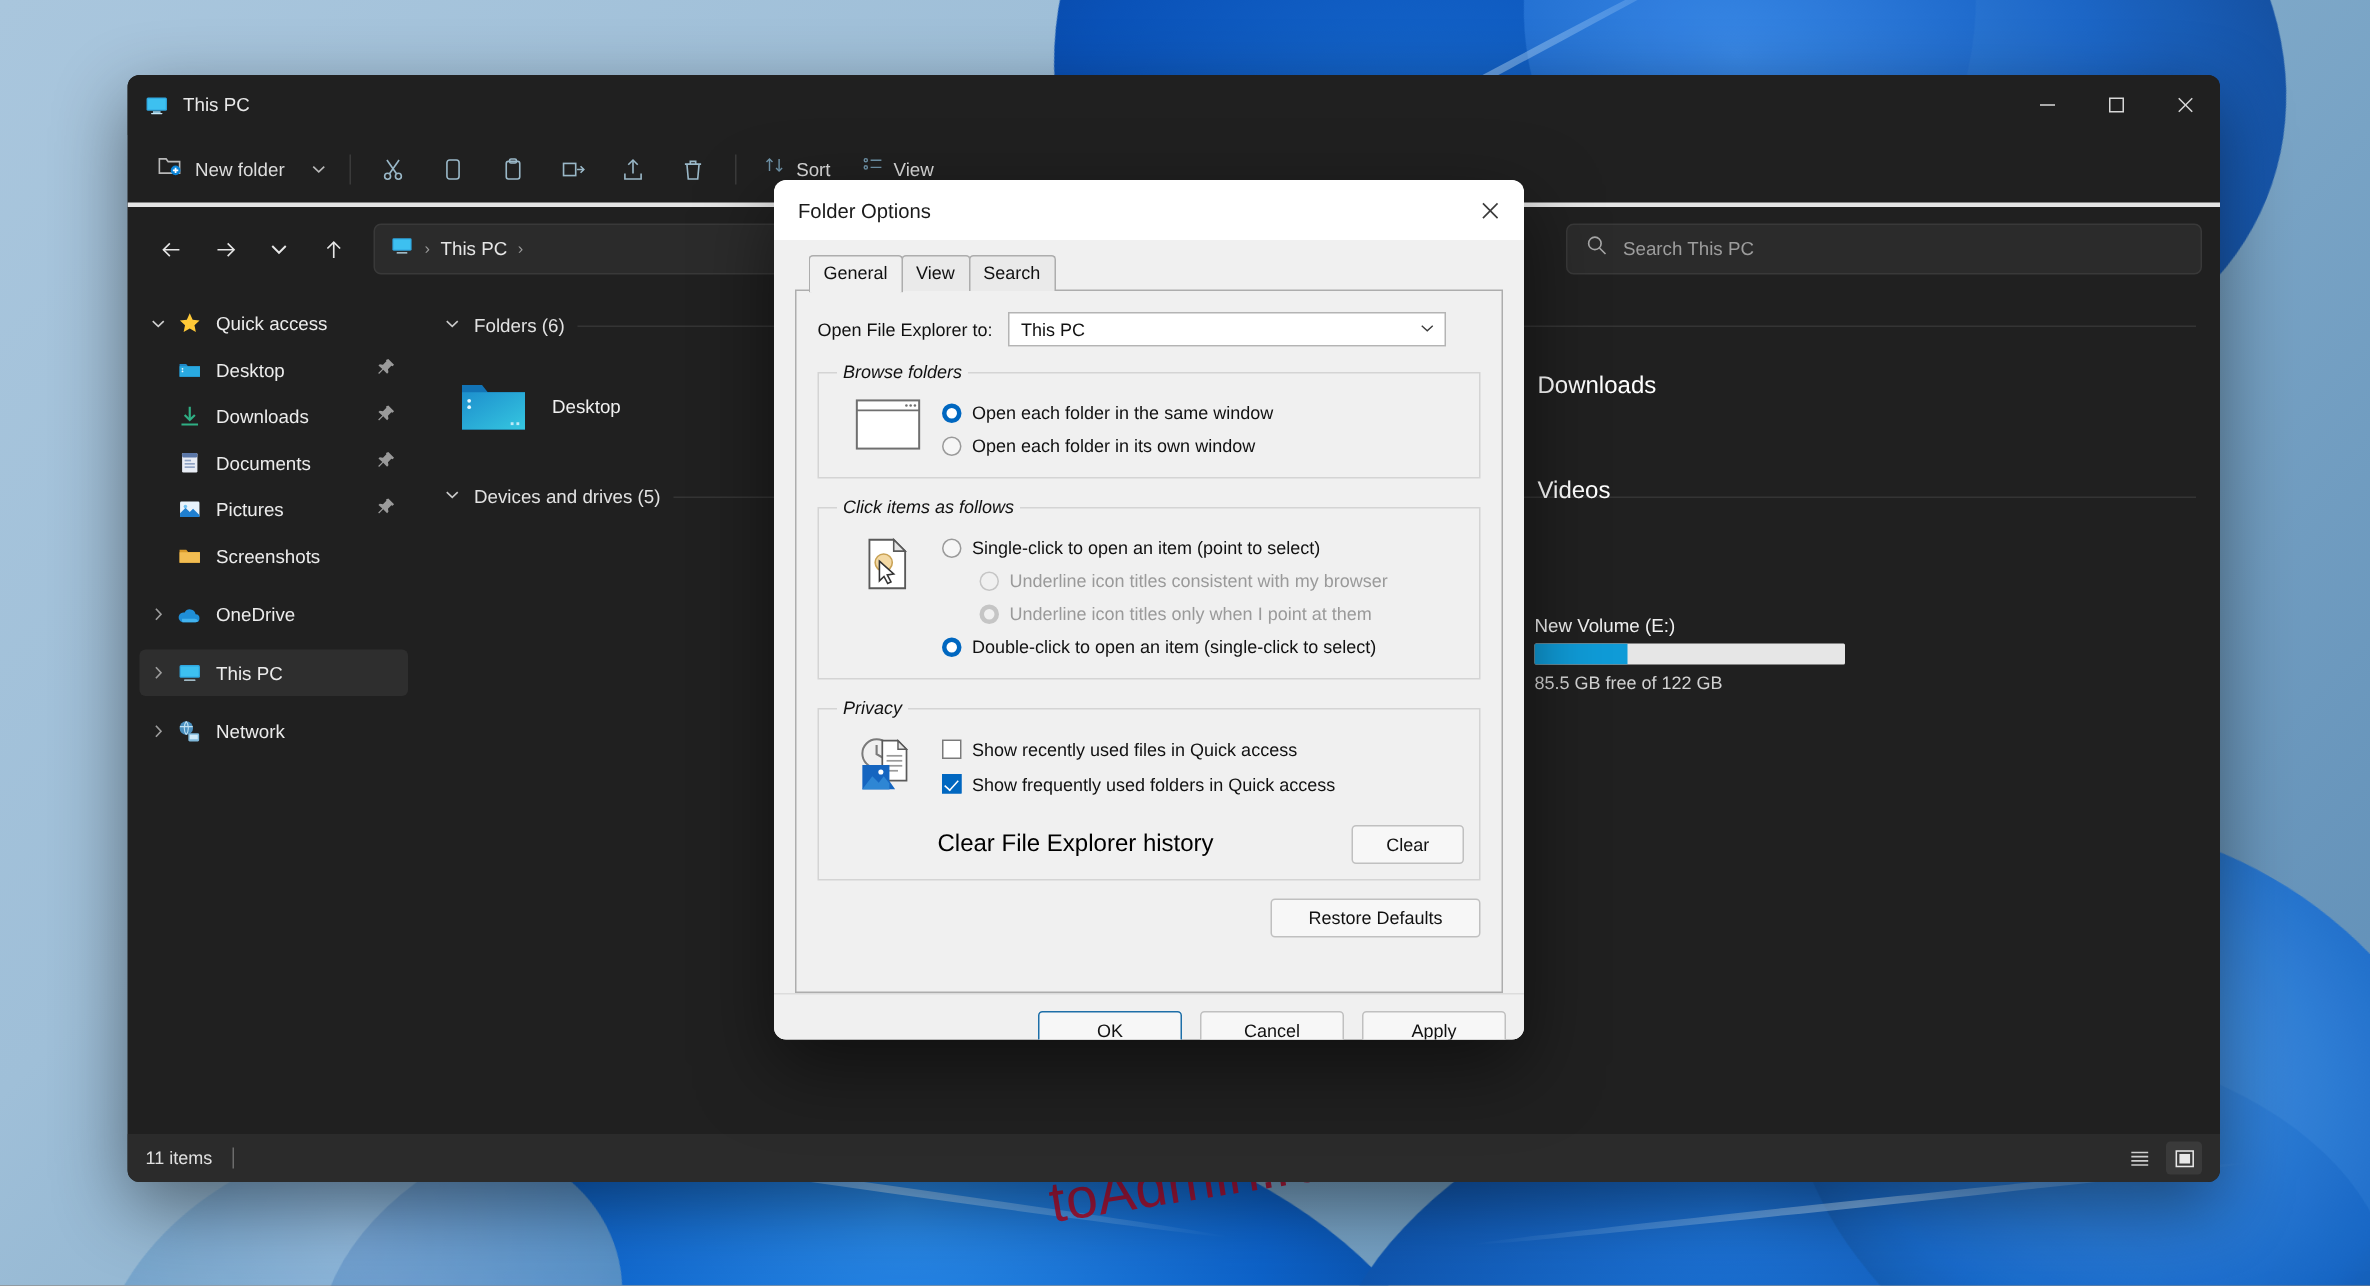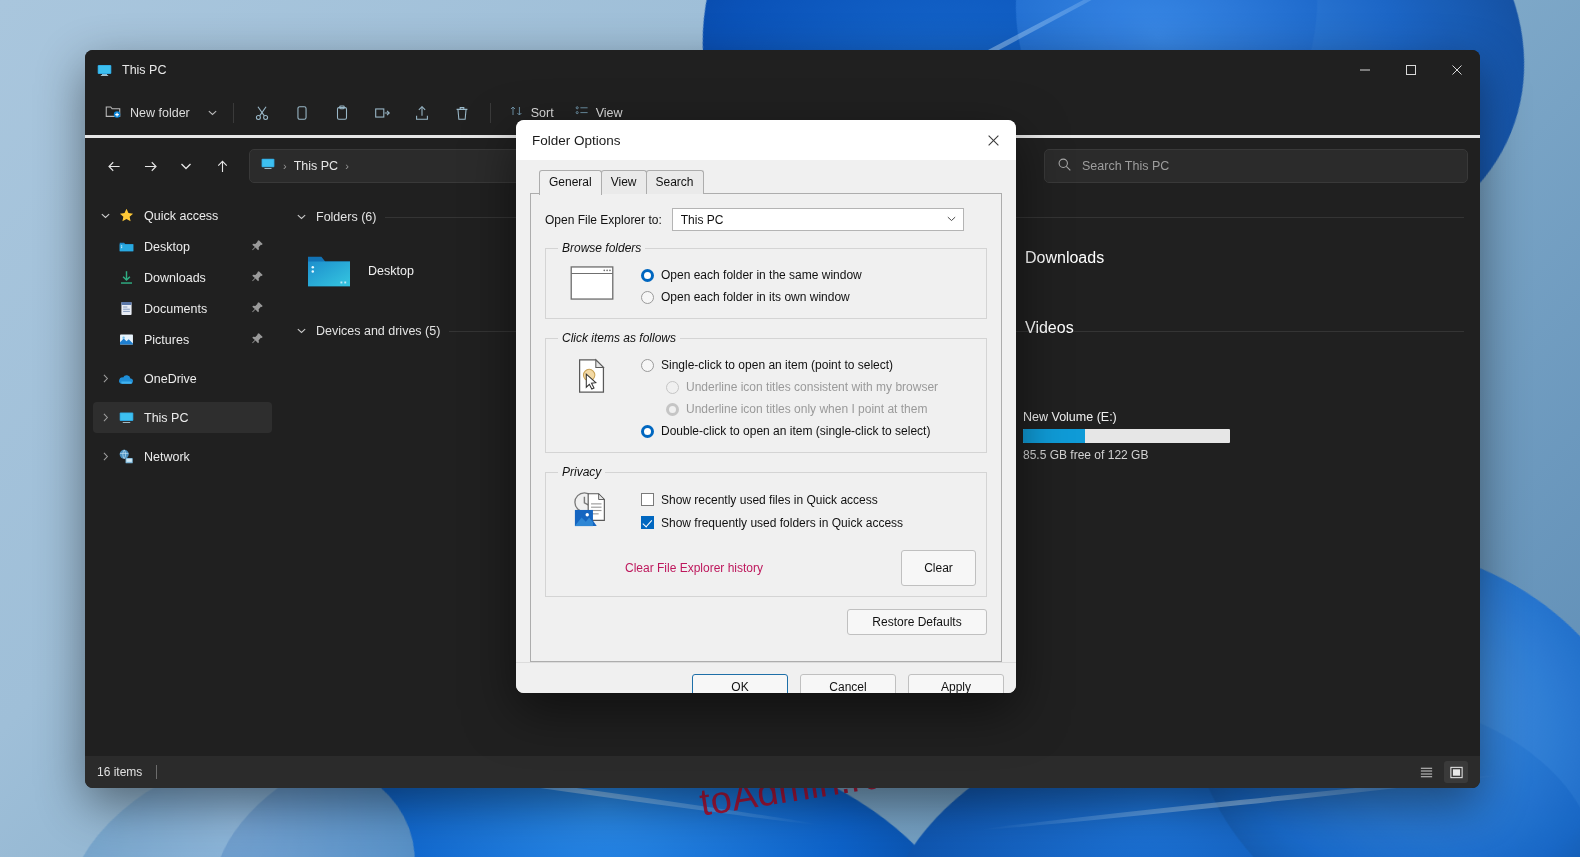--- a/index.html
+++ b/index.html
@@ -247,46 +247,46 @@
   }
   .combo .cv { flex: 1 1 auto; }
 
   fieldset.gbox {
     border: 1px solid #d4d4d4;
     padding: 9px 10px 10px 10px;
     margin-bottom: 12px;
     position: relative;
   }
   fieldset.gbox > legend { font-size: 12px; color: #111; padding: 0 4px; margin-left: 2px; font-style: italic;}
-  .ibox { display: flex; gap: 13px; }
+  .ibox { display: flex; gap: 0px; }
   .ibox .pic { width: 72px; flex: 0 0 72px; display: flex; align-items: flex-start; justify-content: center; padding-top: 2px;}
   .opts { flex: 1 1 auto; }
   .opt { display: flex; align-items: center; gap: 7px; height: 22px; }
   .opt .rtxt { font-size: 12px; color: #111; }
   .opt.dim .rtxt { color: #9a9a9a; }
   .opt.sub { padding-left: 25px; }
 
   .radio { width: 13px; height: 13px; border-radius: 50%; border: 1.6px solid #9a9a9a; background: #f6f6f6; flex:0 0 13px; position: relative;}
   .radio.checked { border: 3.5px solid #0067c0; background: #ffffff; }
   .radio.dim { border-color: #c5c5c5; background: #f0f0f0;}
 
   .cbx { width: 13px; height: 13px; border: 1px solid #7a7a7a; background: #fff; flex:0 0 13px; position: relative;}
   .cbx.checked { background: #0067c0; border-color: #0067c0; }
   .cbx.checked::after {
     content:''; position: absolute; left: 3.4px; top: 1.2px;
     width: 4px; height: 7.5px; border: solid #fff; border-width: 0 1.8px 1.8px 0;
     transform: rotate(42deg);
   }
 
   .privacy-row { display: flex; align-items: center; margin-top: 16px; padding-left: 69px;}
-  .privacy-row .ptxt { font-size: 12px; color: #be185d; text-align: right; }
+  .privacy-row .ptxt { font-size: 16px; color: #000000; text-align: right; }
   .btn {
     background: #f7f7f7; border: 1px solid #c0c0c0; border-radius: 3px;
     font-size: 12px; color: #111;
-    height: 36px; padding: 0 12px;
+    height: 26px; padding: 0 12px;
     min-width: 75px;
     display: inline-flex; align-items: center; justify-content: center;
     font-family: "Liberation Sans", sans-serif;
   }
   .btn.focus { border: 1.6px solid #1e6fa8; }
   .clear-wrap { margin-left: auto; }
   .restore-wrap { display: flex; justify-content: flex-end; margin-top: 4px;}
   .btn-restore { min-width: 140px; height: 26px; }
 
   .dlg-footer {
@@ -558,20 +558,29 @@
             </svg>
           </span>
           <span class="nav-lbl">Pictures</span>
           <span class="pin">
             <svg width="13" height="13" viewBox="0 0 16 16" fill="#9a9a9a">
                 <path d="M9.7 1.6l4.7 4.7-1.2 1.2-1-.3-2.8 2.8.4 2.6-1.1 1.1-3.2-3.2-3.4 3.4-.7-.7 3.4-3.4L1.6 7l1.1-1.1 2.6.4L8.1 3.5l-.3-1z"></path>
               </svg>
           </span>
         </div>
 
+        <div class="nav-row indent">
+          <span class="nav-ic">
+            <svg width="17" height="17" viewBox="0 0 20 20">
+              <path d="M2 5.2h5.3l1.4 1.8H18v8.4H2z" fill="#d89a2a"></path>
+              <path d="M2 7.3h16v8.1H2z" fill="#f2bd52"></path>
+            </svg>
+          </span>
+          <span class="nav-lbl">Screenshots</span>
+        </div>
 
         <div class="nav-row" style="margin-top:8px">
           <span class="twisty">
             <svg width="11" height="11" viewBox="0 0 12 12" fill="none" stroke="#9d9d9d" stroke-width="1.2">
                 <path d="M4.3 2 8 6 4.3 10"></path>
               </svg>
           </span>
           <span class="nav-ic">
             <svg width="18" height="18" viewBox="0 0 20 20">
               <path d="M5.2 15.4h9.4a3 3 0 0 0 .3-6 4.3 4.3 0 0 0-8.1-1.2A3.4 3.4 0 0 0 5.2 15.4z" fill="#1f8fd8"></path>
@@ -725,21 +734,21 @@
             <div class="bar">
                 <i style="width:30%"></i>
               </div>
             <div class="dfree">85.5 GB free of 122 GB</div>
           </div>
         </div>
       </div>
     </div>
 
     <div class="statusbar">
-      <span>16 items</span>
+      <span>11 items</span>
       <span class="sep"></span>
       <div class="view-btns">
         <div class="vb">
           <svg width="15" height="15" viewBox="0 0 16 16" stroke="#cfcfcf" stroke-width="1.1">
             <line x1="2" y1="3.5" x2="14" y2="3.5"></line>
               <line x1="2" y1="6.5" x2="14" y2="6.5"></line>
             <line x1="2" y1="9.5" x2="14" y2="9.5"></line>
               <line x1="2" y1="12.5" x2="14" y2="12.5"></line>
           </svg>
         </div>

